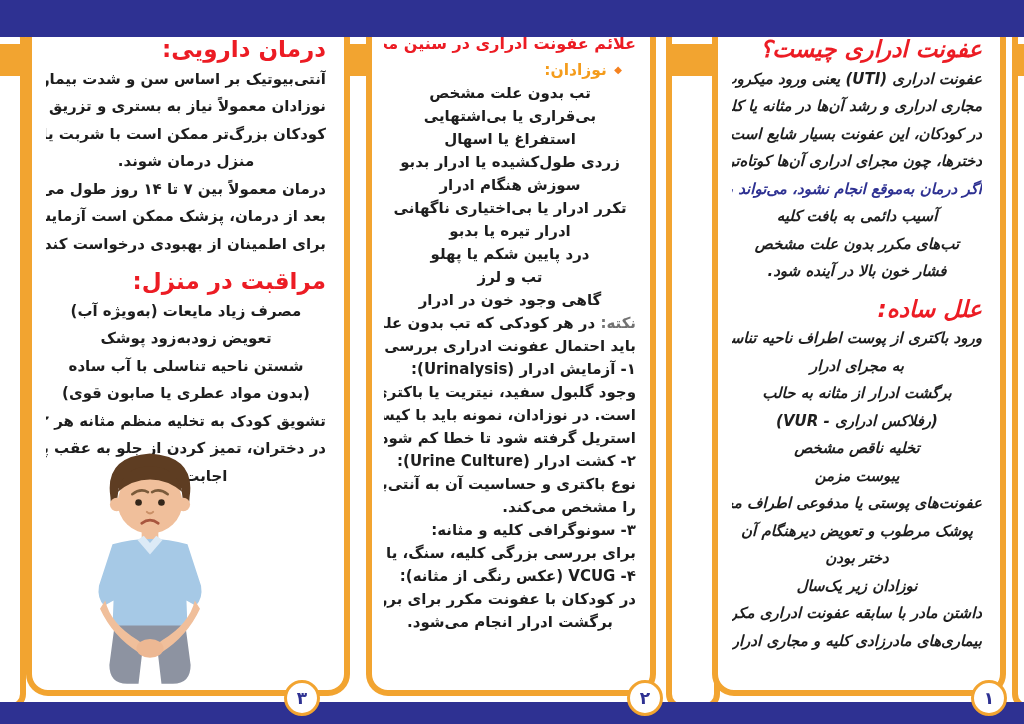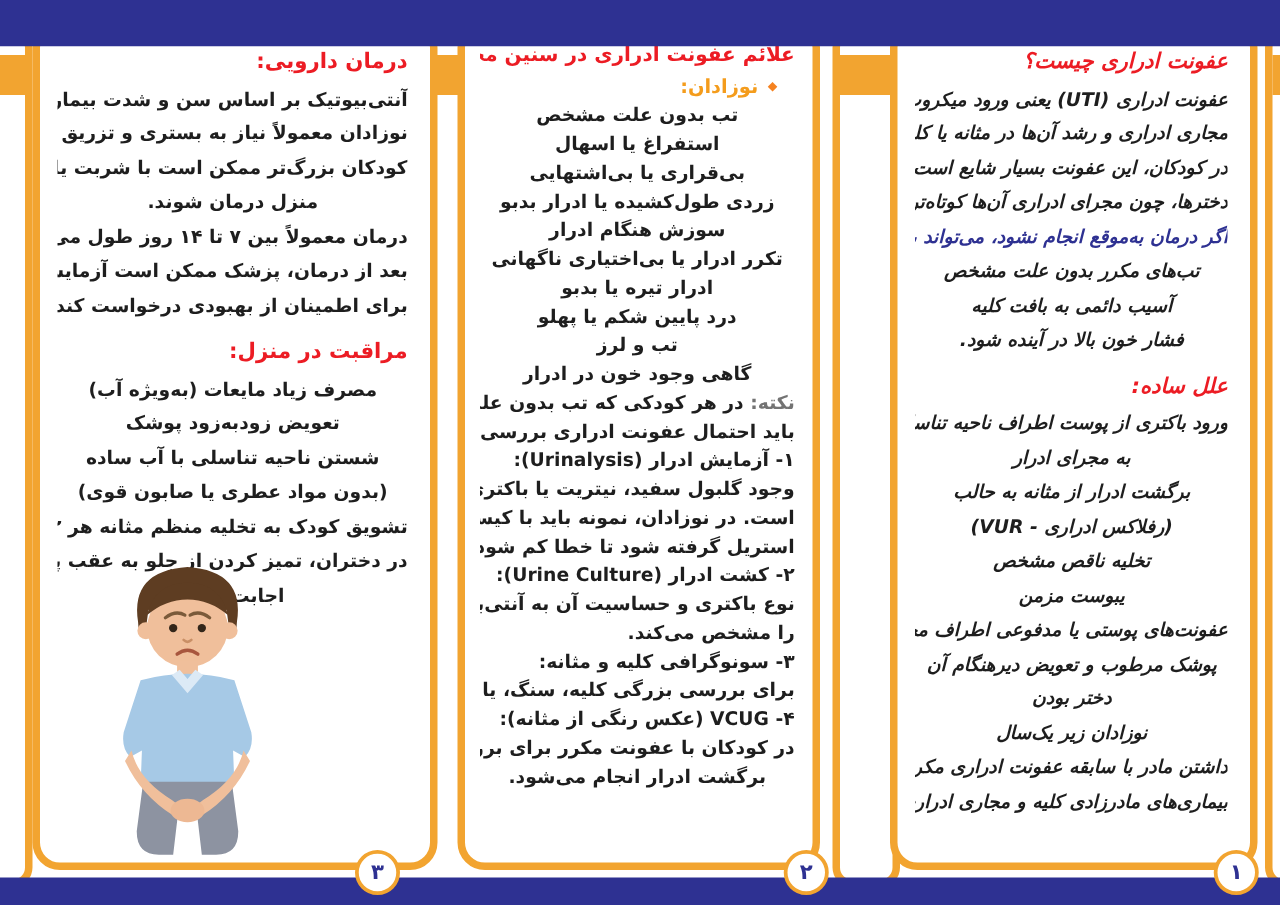--- a/index.html
+++ b/index.html
@@ -26,21 +26,21 @@
   .p-treatment{left:26px;width:324px;padding:8px 18px 0 14px;}
   .p-symptoms{left:366px;width:290px;padding:6px 14px 0 12px;}
   .p-definition{left:712px;width:294px;padding:8px 18px 12px 14px;font-style:italic;}
 
   .lines{overflow:hidden;}
   .lh27 .ln{line-height:27.5px;}
   .lh23 .ln{line-height:23px;}
   .ln{font-size:15px;white-space:nowrap;}
   .ln.t{text-align:center;}
   .ln.tr{text-align:right;}
-  .ln.h{color:#ec1c24;font-size:17px;text-align:right;margin:10px 0 2px;}
+  .ln.h{color:#ec1c24;font-size:23px;text-align:right;margin:10px 0 2px;}
   .ln.hc{color:#ec1c24;font-size:16px;text-align:center;margin:4px 0 3px;}
   .lh27 .ln.h:first-child{margin-top:6px;}
   .ln.b{color:#f49c1c;font-size:15.5px;padding-right:14px;}
   .ln.blue{color:#2e3192;text-align:right;}
   .lead{color:#737373;}
   .dm{color:#f58220;font-size:10px;vertical-align:2px;padding-left:4px;}
 
   .photo{position:absolute;left:4px;bottom:0;width:228px;height:250px;z-index:3;}
 
   .pagenum{
@@ -110,22 +110,22 @@
         <ellipse cx="100" cy="200" rx="13" ry="9" fill="#edb893"></ellipse>
       </svg>
     </div>
   </div>
 
   <div class="panel p-symptoms">
     <div class="lines lh23">
         <div class="ln hc">علائم عفونت ادراری در سنین مختلف</div>
         <div class="ln b"><span class="dm">◆ </span>نوزادان:</div>
         <div class="ln t">تب بدون علت مشخص</div>
+        <div class="ln t">بی‌قراری یا بی‌اشتهایی</div>
         <div class="ln t">استفراغ یا اسهال</div>
-        <div class="ln t">بی‌قراری یا بی‌اشتهایی</div>
         <div class="ln t">زردی طول‌کشیده یا ادرار بدبو</div>
         <div class="ln t">سوزش هنگام ادرار</div>
         <div class="ln t">تکرر ادرار یا بی‌اختیاری ناگهانی</div>
         <div class="ln t">ادرار تیره یا بدبو</div>
         <div class="ln t">درد پایین شکم یا پهلو</div>
         <div class="ln t">تب و لرز</div>
         <div class="ln t">گاهی وجود خون در ادرار</div>
         <div class="ln tr"><span class="lead">نکته: </span>در هر کودکی که تب بدون علت ظاهری دارد،</div>
         <div class="ln tr">باید احتمال عفونت ادراری بررسی شود.</div>
         <div class="ln tr">۱- آزمایش ادرار (Urinalysis):</div>
@@ -144,22 +144,22 @@
   </div>
 
   <div class="panel p-definition">
     <div class="lines lh27">
         <div class="ln h">عفونت ادراری چیست؟</div>
         <div class="ln tr">عفونت ادراری (UTI) یعنی ورود میکروب‌ها به</div>
         <div class="ln t">مجاری ادراری و رشد آن‌ها در مثانه یا کلیه.</div>
         <div class="ln tr">در کودکان، این عفونت بسیار شایع است، به‌ویژه در</div>
         <div class="ln tr">دخترها، چون مجرای ادراری آن‌ها کوتاه‌تر است.</div>
         <div class="ln blue">اگر درمان به‌موقع انجام نشود، می‌تواند باعث:</div>
+        <div class="ln t">آسیب دائمی به بافت کلیه</div>
         <div class="ln t">تب‌های مکرر بدون علت مشخص</div>
-        <div class="ln t">آسیب دائمی به بافت کلیه</div>
         <div class="ln t">فشار خون بالا در آینده شود.</div>
         <div class="ln h">علل ساده:</div>
         <div class="ln tr">ورود باکتری از پوست اطراف ناحیه تناسلی</div>
         <div class="ln t">به مجرای ادرار</div>
         <div class="ln t">برگشت ادرار از مثانه به حالب</div>
         <div class="ln t">(رفلاکس ادراری - VUR)</div>
         <div class="ln t">تخلیه ناقص مشخص</div>
         <div class="ln t">یبوست مزمن</div>
         <div class="ln tr">عفونت‌های پوستی یا مدفوعی اطراف مجرا</div>
         <div class="ln t">پوشک مرطوب و تعویض دیرهنگام آن</div>

